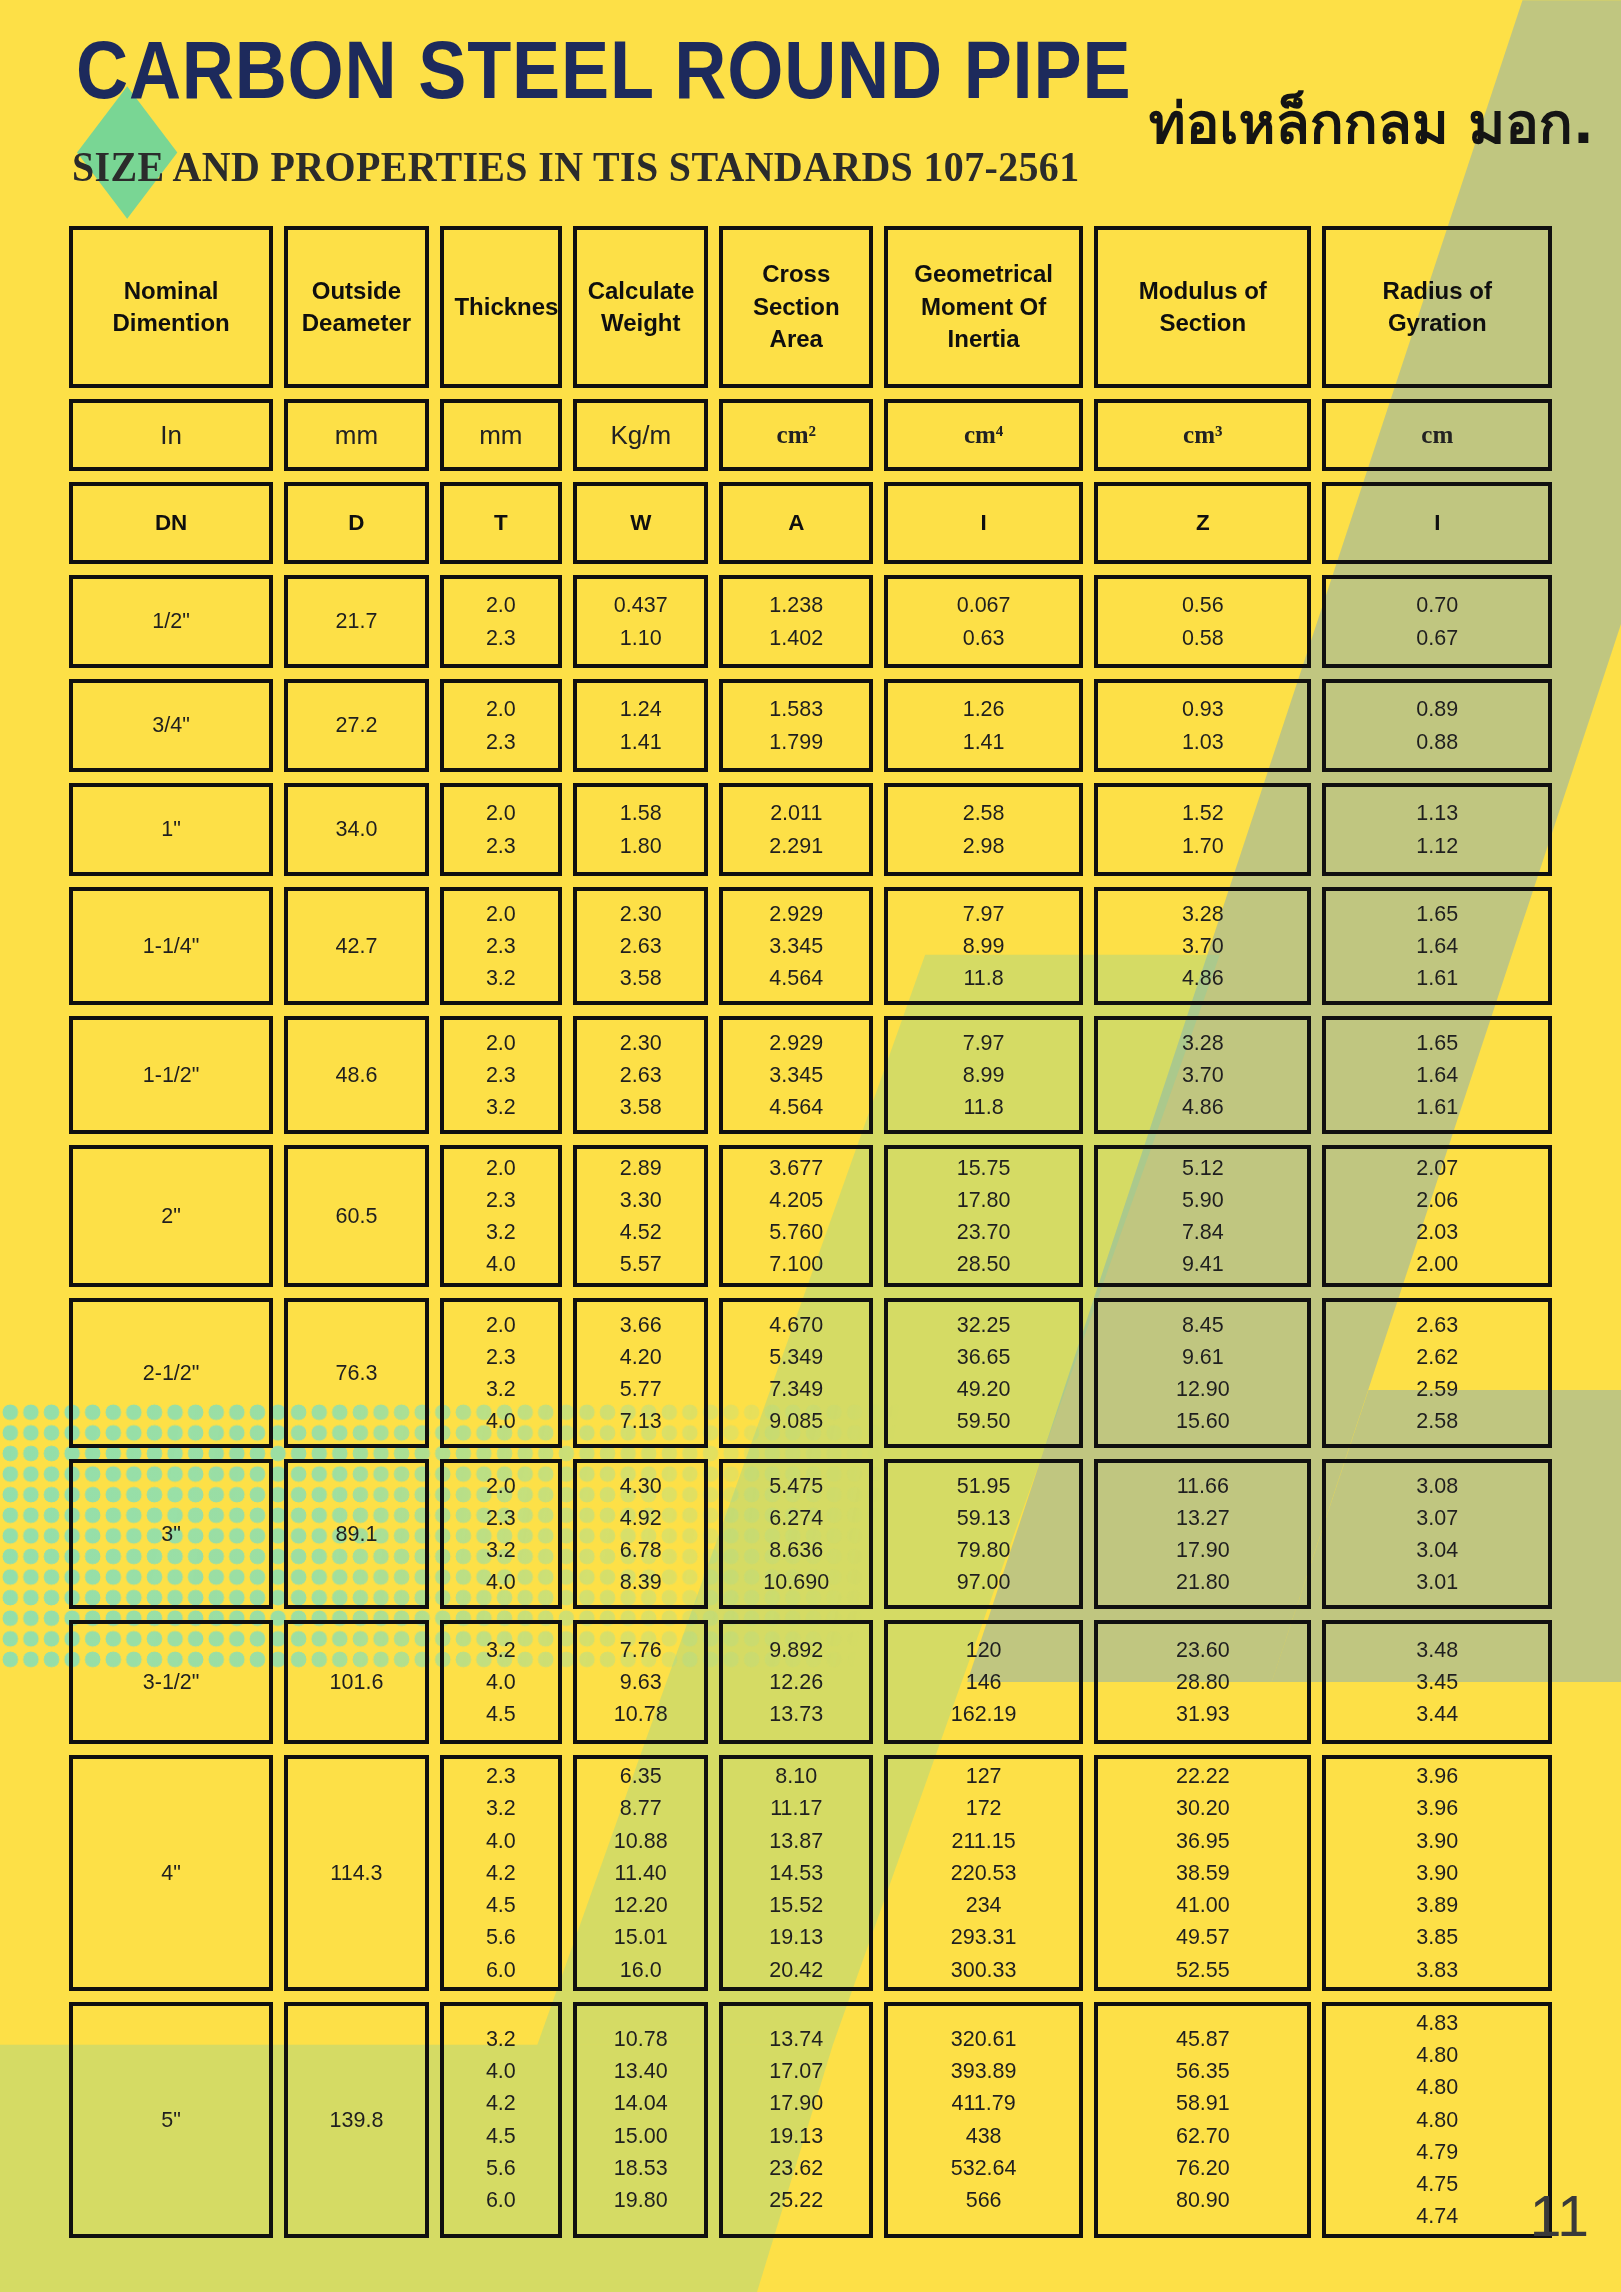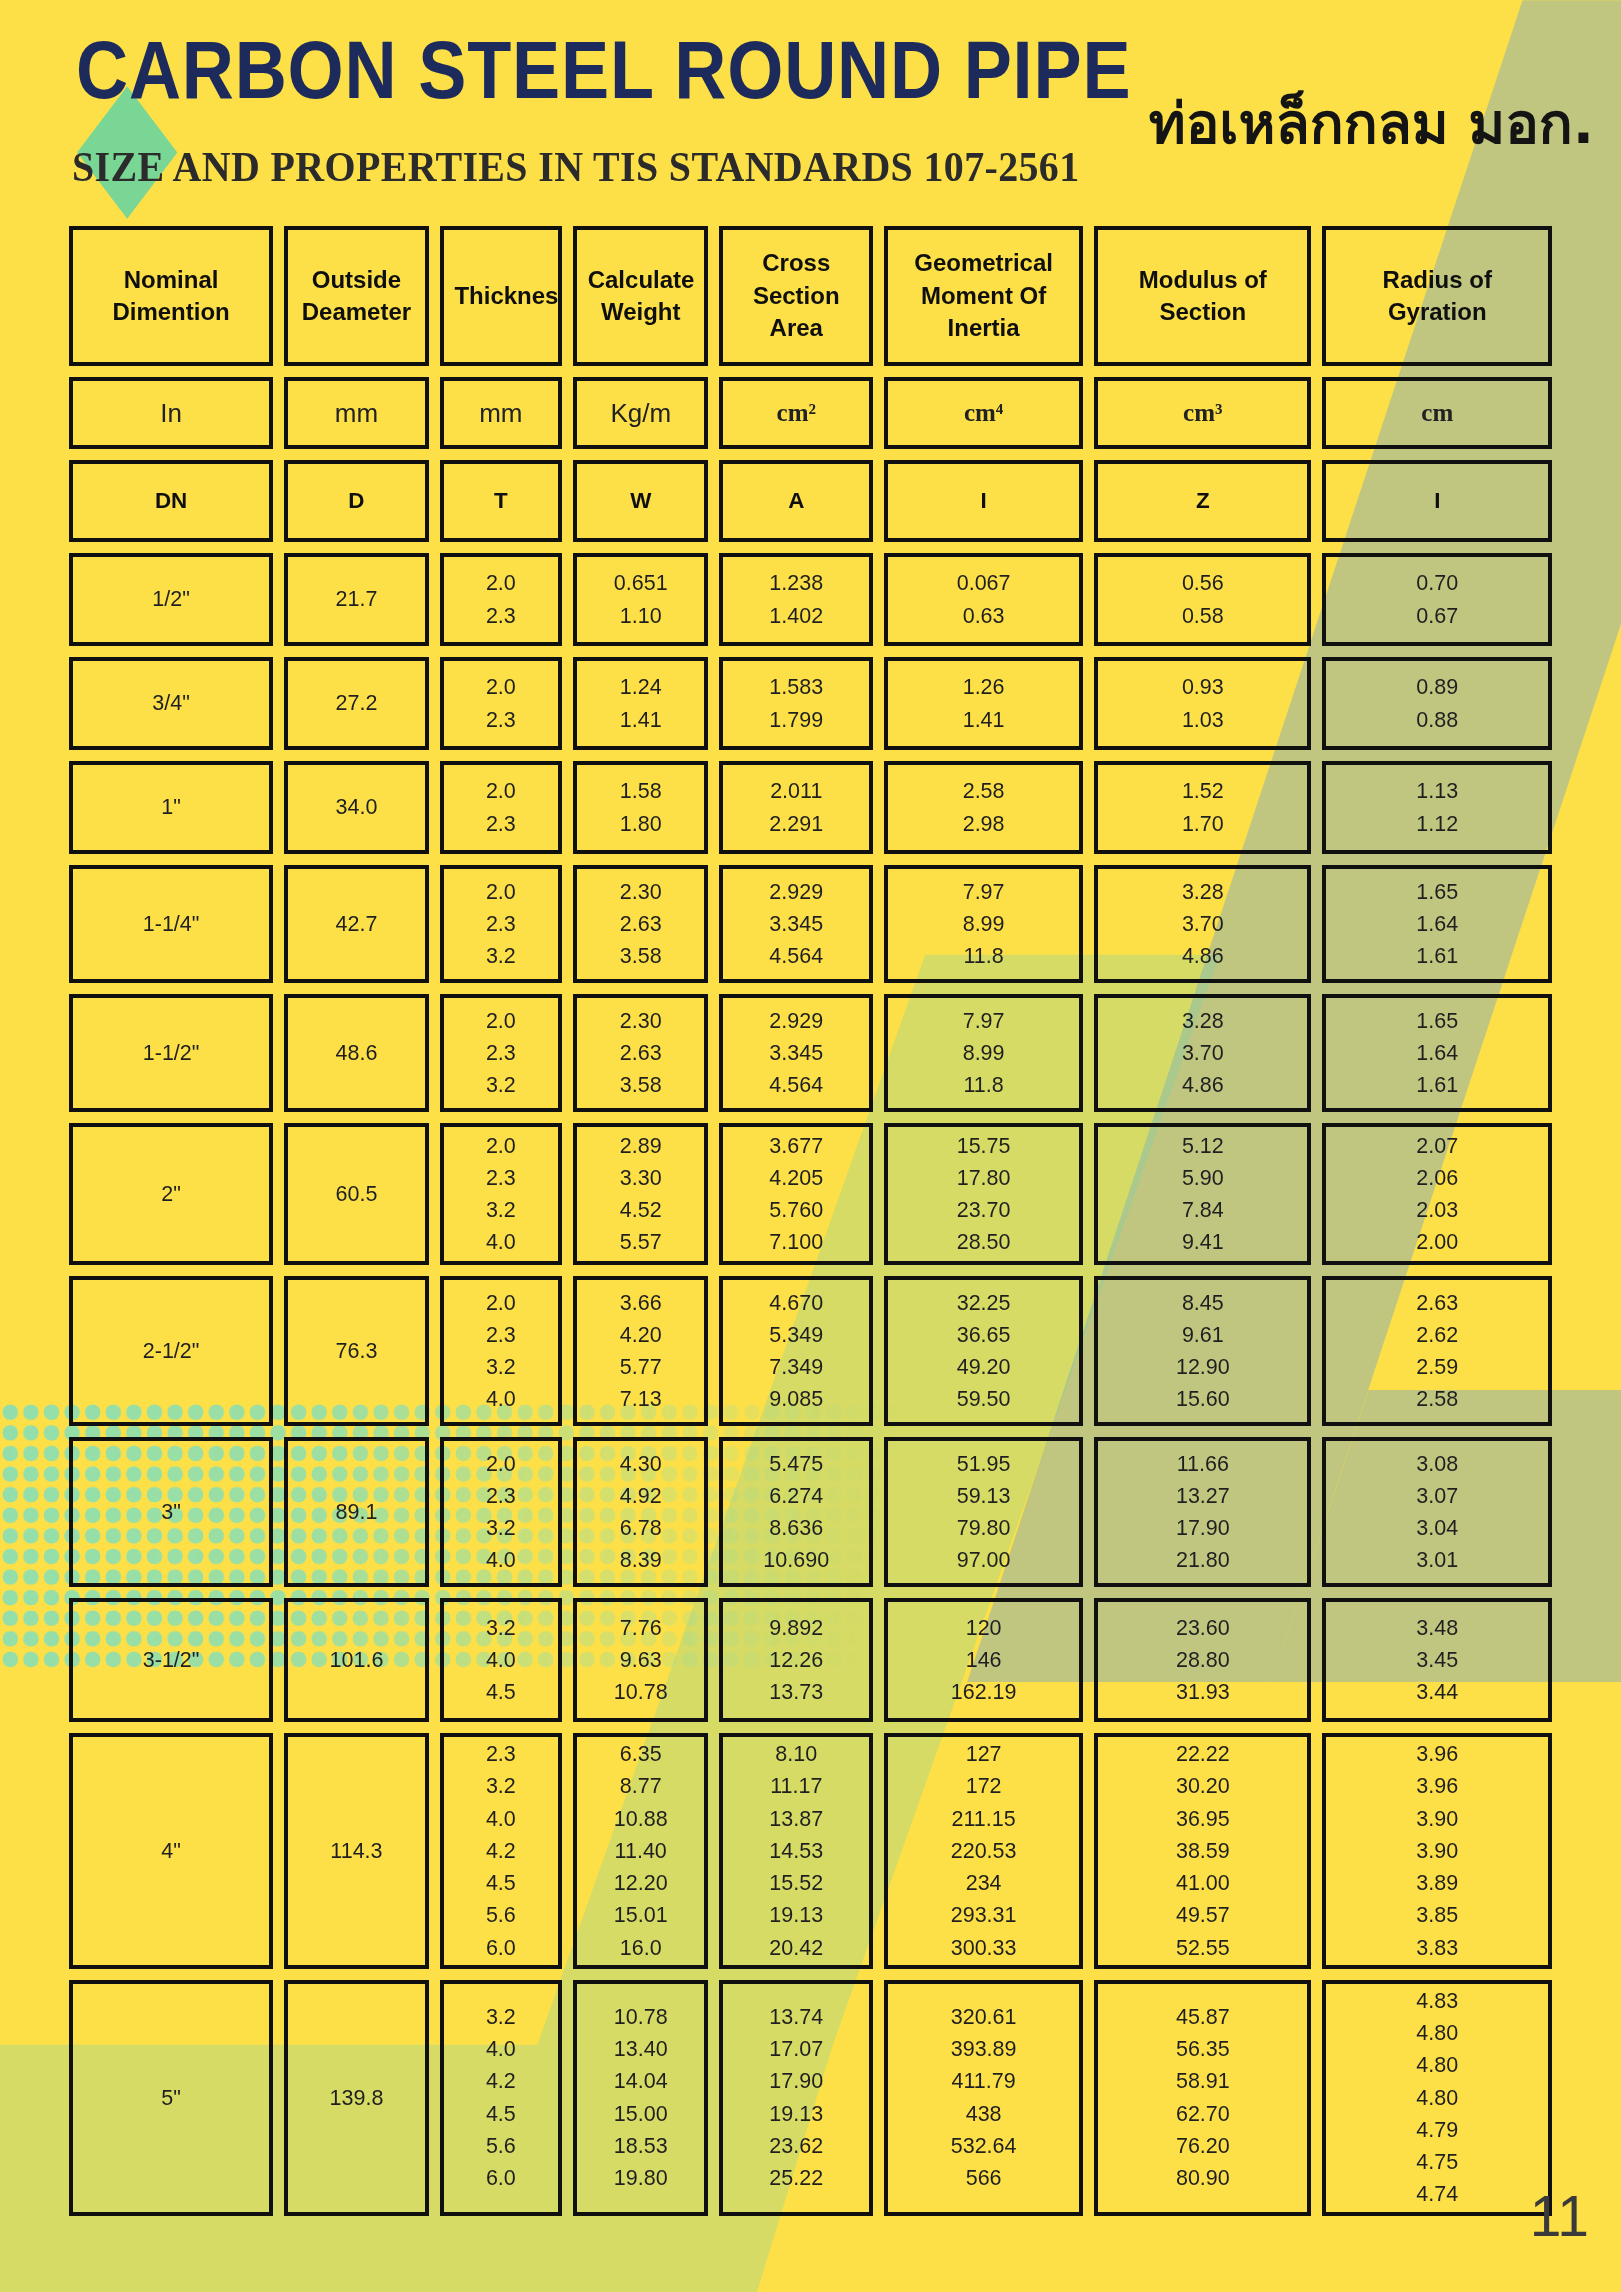--- a/index.html
+++ b/index.html
@@ -77,21 +77,21 @@
       <col style="width:202px">
         <col style="width:143px">
         <col style="width:121px">
         <col style="width:134px">
       <col style="width:152px">
         <col style="width:197px">
         <col style="width:215px">
         <col style="width:227px">
     </colgroup>
     <tbody id="spec-tbody">
-        <tr class="r-head" style="height: 140px;">
+        <tr class="r-head" style="height: 162px;">
           <td>Nominal Dimention</td>
           <td>Outside Deameter</td>
           <td>Thickness</td>
           <td>Calculate Weight</td>
           <td>Cross Section Area</td>
           <td>Geometrical Moment Of Inertia</td>
           <td>Modulus of Section</td>
           <td>Radius of Gyration</td>
         </tr>
         <tr class="r-units" style="height: 72px;">
@@ -112,21 +112,21 @@
           <td>A</td>
           <td>I</td>
           <td>Z</td>
           <td>I</td>
         </tr>
         <tr class="r-data" style="height: 93px;">
           <td>1/2"</td>
           <td>21.7</td>
           <td>2.0
 2.3</td>
-          <td>0.651
+          <td>0.437
 1.10</td>
           <td>1.238
 1.402</td>
           <td>0.067
 0.63</td>
           <td>0.56
 0.58</td>
           <td>0.70
 0.67</td>
         </tr>

